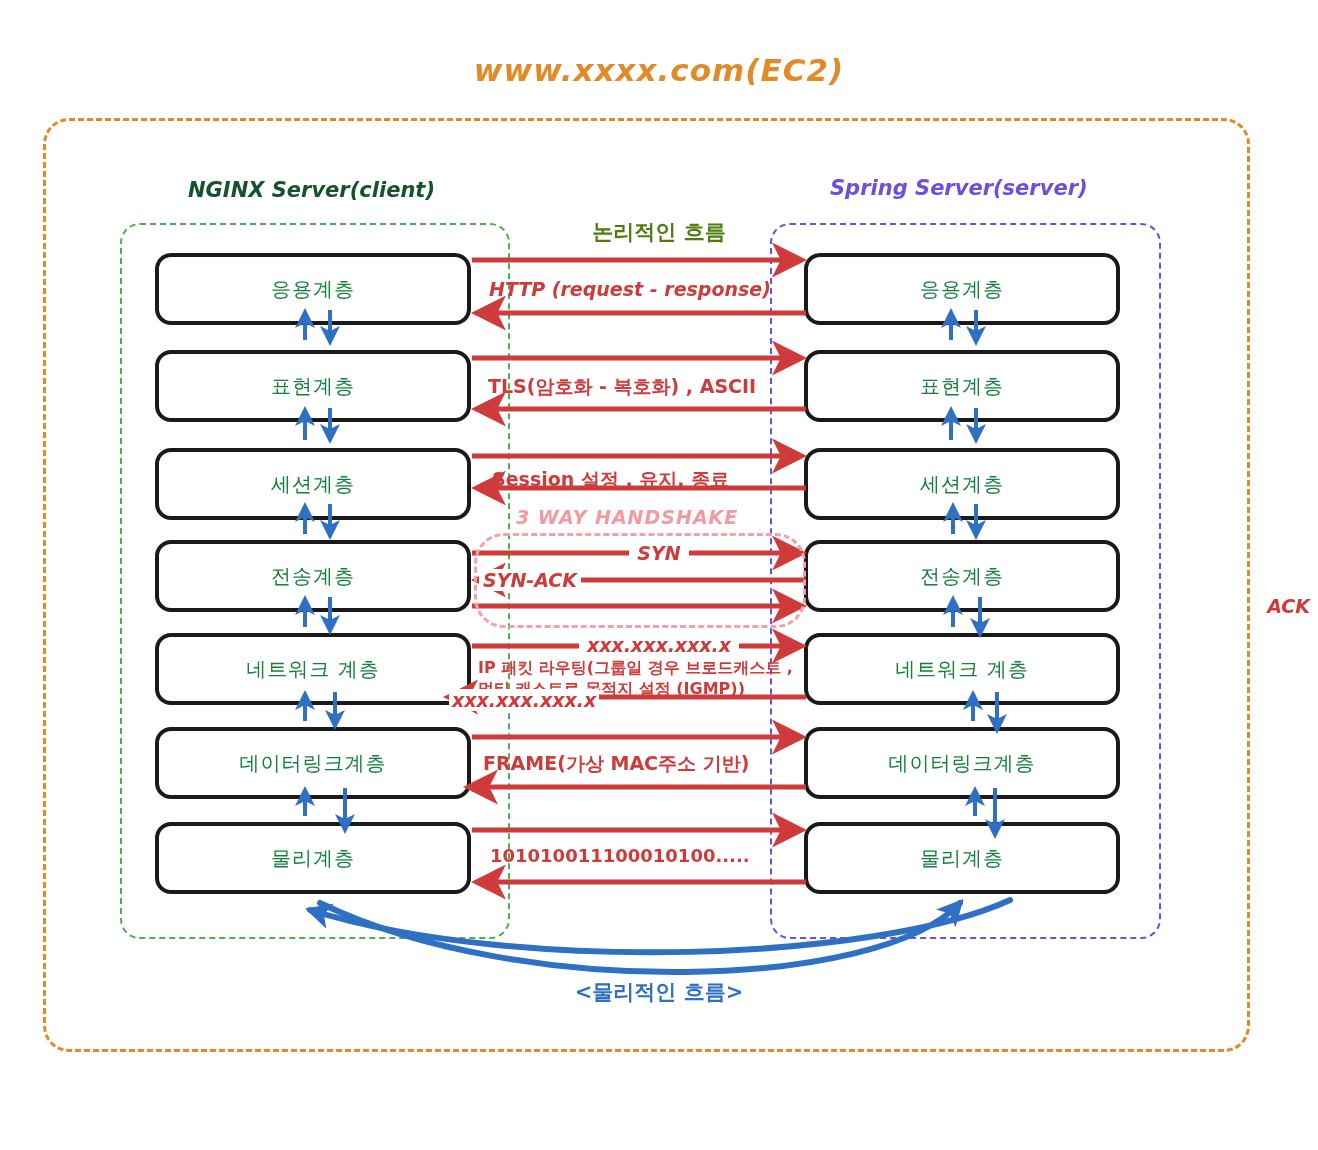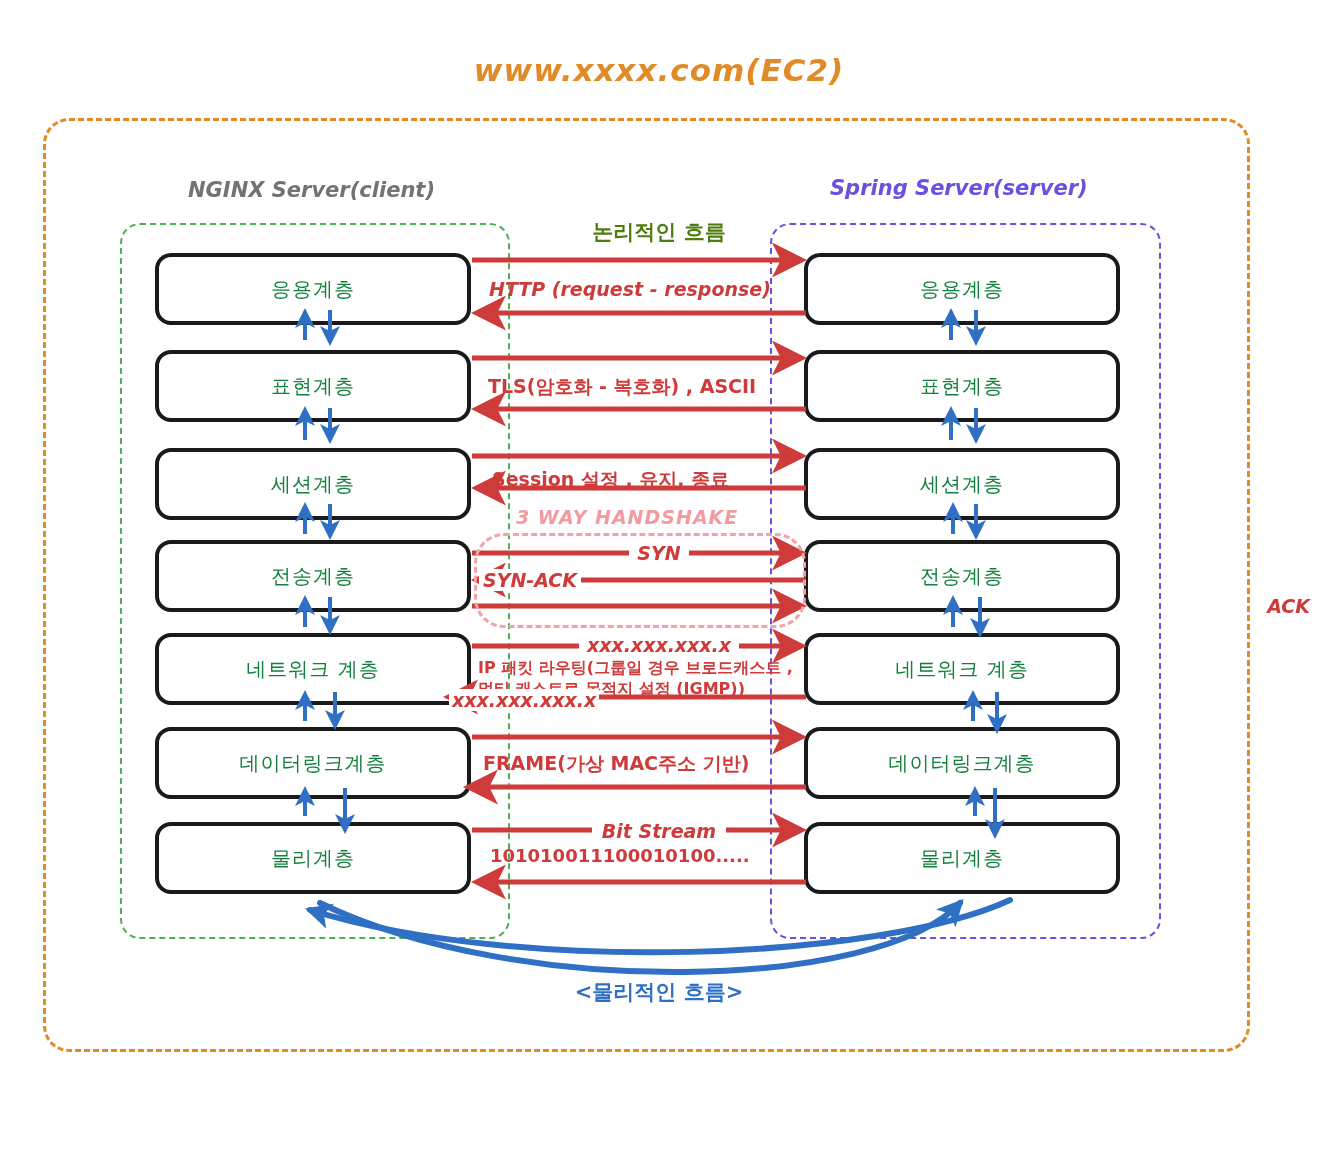--- a/index.html
+++ b/index.html
@@ -24,21 +24,21 @@
     position:absolute;left:120px;top:223px;width:390px;height:716px;
     border:2px dashed #4caf50;border-radius:20px;box-sizing:border-box;
   }
   .server-box{
     position:absolute;left:770px;top:223px;width:391px;height:716px;
     border:2px dashed #6b4fe0;border-radius:20px;box-sizing:border-box;
   }
 
   .side-label{position:absolute;font-size:21px;font-weight:bold;font-style:italic;
     white-space:nowrap;}
-  .side-label.client{left:188px;top:178px;color:#737373;}
+  .side-label.client{left:188px;top:178px;color:#14532d;}
   .side-label.server{left:830px;top:176px;color:#6b4fe0;}
 
   
   .layer{
     position:absolute;width:316px;height:72px;
     border:4px solid #1a1a1a;border-radius:16px;background:#fff;
     box-sizing:border-box;display:flex;align-items:center;justify-content:center;
     font-size:20px;font-weight:normal;color:#15803d;letter-spacing:1px;
   }
   .layer.left{left:155px;}
@@ -195,19 +195,16 @@
   <div class="mid-text ko" style="left:478px;top:657px;width:330px;font-size:16px;line-height:21px">
     <span>IP 패킷 라우팅(그룹일 경우 브로드캐스트 ,</span><br>
     <span>멀티 캐스트로 목적지 설정 (IGMP))</span>
   </div>
   <div class="mid-text" style="left:449px;top:689px">
     <span style="background:#fff;padding:0 3px">xxx.xxx.xxx.x</span>
   </div>
 
   <div class="mid-text ko" style="left:483px;top:751px;width:320px">FRAME(가상 MAC주소 기반)</div>
 
-  <div class="mid-text" style="left:0;top:820px;width:1318px;text-align:center">
-    <span style="background:#fff;padding:0 10px">Bit Stream</span>
-  </div>
   <div class="mid-text ko" style="left:490px;top:845px;width:310px;font-size:18px">101010011100010100.....</div>
 
   <div class="phys-label">&lt;물리적인 흐름&gt;</div>
 </div>
 
 </body></html>

